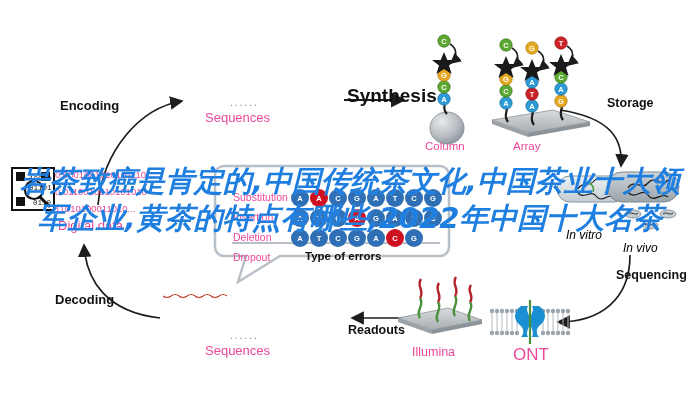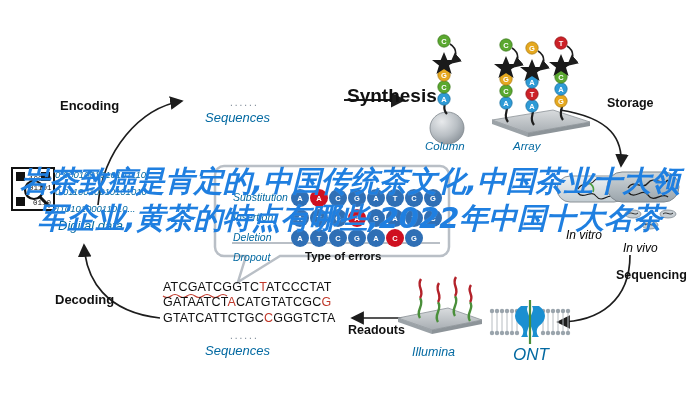--- a/index.html
+++ b/index.html
@@ -4,21 +4,21 @@
 <style>
   html,body{margin:0;padding:0;}
   body{
     width:700px;height:401px;background:#ffffff;
     font-family:"Liberation Sans","DejaVu Sans",sans-serif;
     overflow:hidden;position:relative;
   }
   #stage{position:absolute;left:0;top:0;width:700px;height:401px;overflow:hidden;background:#fff;}
   .lbl{position:absolute;font-weight:bold;color:#111;white-space:nowrap;}
   .lbl-it{position:absolute;font-style:italic;color:#000000;white-space:nowrap;}
-  .lbl-pl{position:absolute;color:#0369a1;white-space:nowrap;font-style:italic;}
+  .lbl-pl{position:absolute;color:#ec4899;white-space:nowrap;}
   .seqblock{position:absolute;color:#111;line-height:1.22;white-space:pre;letter-spacing:.2px;}
   .dots{position:absolute;color:#7b8794;letter-spacing:2px;}
   .red{color:#c0392b;}
   svg{display:block;}
   #svgroot{position:absolute;left:0;top:0;width:700px;height:401px;}
   
   #overlay{
     position:absolute;left:0;top:0;width:700px;height:400px;
     display:flex;align-items:center;justify-content:center;
     pointer-events:none;
@@ -335,23 +335,20 @@
   <div class="lbl-pl" style="left:513px;top:140px;font-size:11.5px;">Array</div>
   <div class="lbl-it" style="left:566px;top:228px;font-size:12px;">In vitro</div>
   <div class="lbl-it" style="left:623px;top:241px;font-size:12px;">In vivo</div>
   <div class="lbl-pl" style="left:412px;top:345px;font-size:12.5px;">Illumina</div>
   <div class="lbl-pl" style="left:513px;top:345px;font-size:17px;">ONT</div>
 
   <div class="lbl-pl" style="left:55px;top:169px;font-size:9.5px;">0.0001001010101110</div>
   <div class="lbl-pl" style="left:55px;top:186px;font-size:9.5px;">0.0110010010101010</div>
   <div class="lbl-pl" style="left:55px;top:203px;font-size:9.5px;">11010100011010...</div>
 
-  <div class="seqblock" style="left:163px;top:280px;font-size:12.5px;"><span><span>ATCGATCGGTC</span><span class="red">T</span><span>ATCCCTAT</span></span>
-<span><span>GATAATCT</span><span class="red">A</span><span>CATGTATCGC</span><span class="red">G</span></span>
-<span><span>GTATCATTCTGC</span><span class="red">C</span><span>GGGTCTA</span></span></div>
   <div class="dots" style="left:230px;top:330px;font-size:10px;">......</div>
   <div class="lbl-pl" style="left:205px;top:343px;font-size:13px;">Sequences</div>
 
   <div class="lbl-pl" style="left:233px;top:191px;font-size:10.5px;">Substitution</div>
   <div class="lbl-pl" style="left:233px;top:211px;font-size:10.5px;">Insertion</div>
   <div class="lbl-pl" style="left:233px;top:231px;font-size:10.5px;">Deletion</div>
   <div class="lbl-pl" style="left:233px;top:251px;font-size:10.5px;">Dropout</div>
   <div class="lbl" style="left:305px;top:250px;font-size:11.5px;">Type of errors</div>
 
   <div id="overlay">

